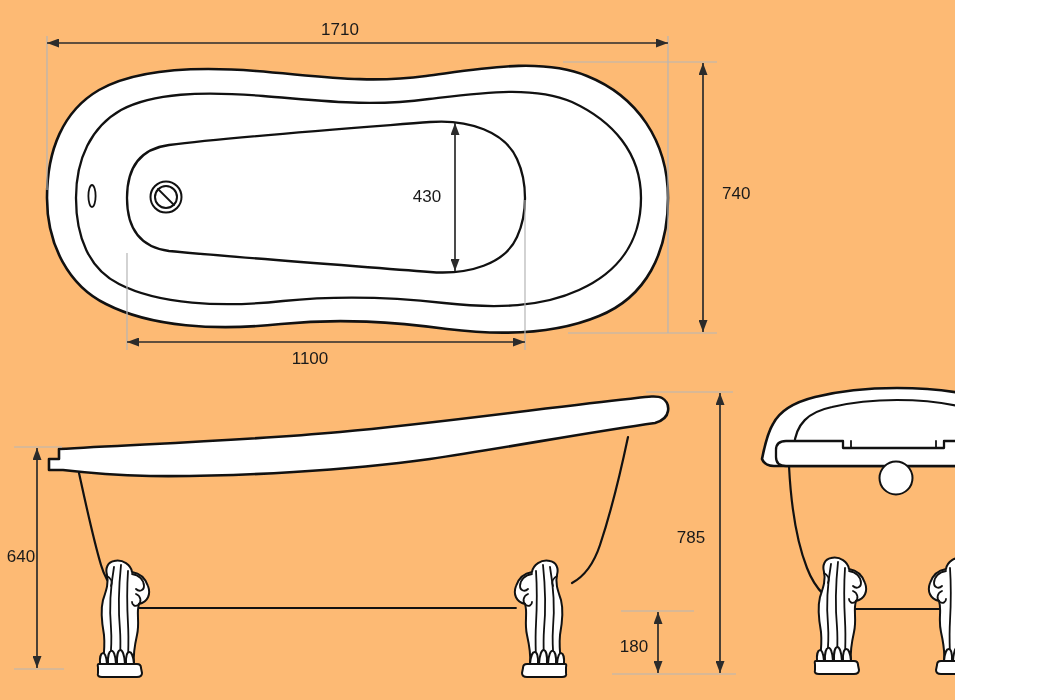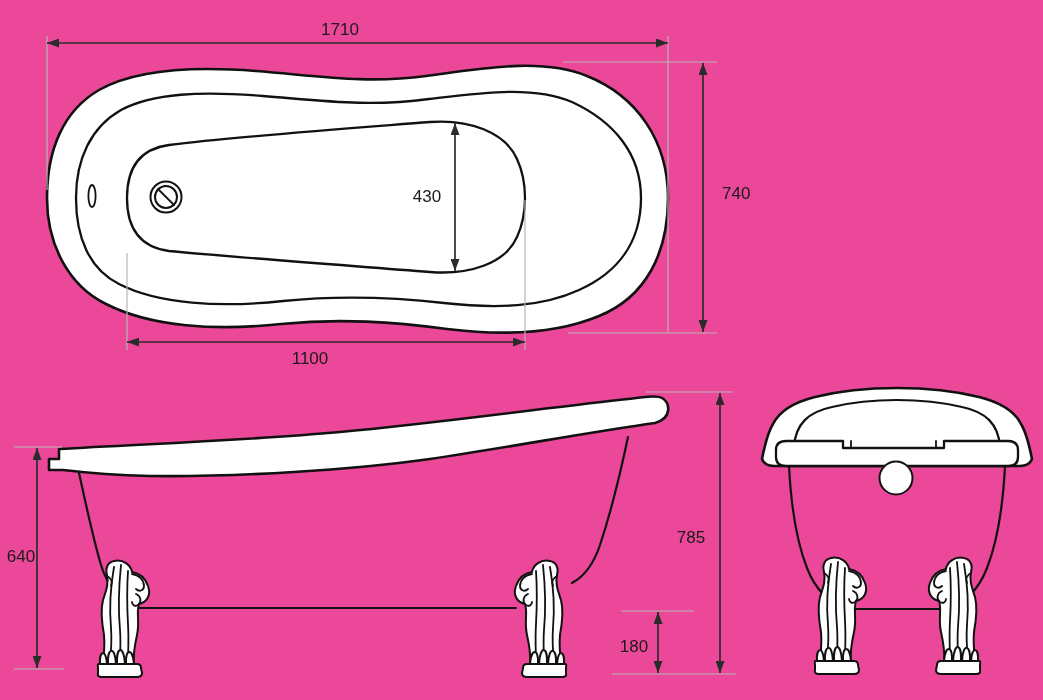--- a/index.html
+++ b/index.html
@@ -1,17 +1,17 @@
 <!DOCTYPE html>
 <html><head>
 <meta charset="utf-8">
 <style>
   html,body{margin:0;padding:0;background:#ffffff;}
   body{font-family:"Liberation Sans", sans-serif;}
-  .canvas-wrap{width:1043px;height:700px;position:relative;background:#ec4899;overflow:hidden;}
+  .canvas-wrap{width:955px;height:700px;position:relative;background:#fdba74;overflow:hidden;}
   svg{display:block;}
   .outline{fill:#ffffff;stroke:#111111;stroke-width:2.6;stroke-linejoin:round;}
   .outline-thin{fill:none;stroke:#111111;stroke-width:2.2;stroke-linejoin:round;stroke-linecap:round;}
   .detail{fill:#ffffff;stroke:#111111;stroke-width:2;stroke-linejoin:round;}
   .detail-line{fill:none;stroke:#111111;stroke-width:1.8;stroke-linecap:round;}
   .dim{stroke:#2b2b2b;stroke-width:1.7;fill:none;}
   .ext{stroke:#b5b5b5;stroke-width:1.2;fill:none;}
   .dim-label{font-family:"Liberation Sans", sans-serif;font-size:17px;fill:#1a1a1a;}
 </style>
 </head>

